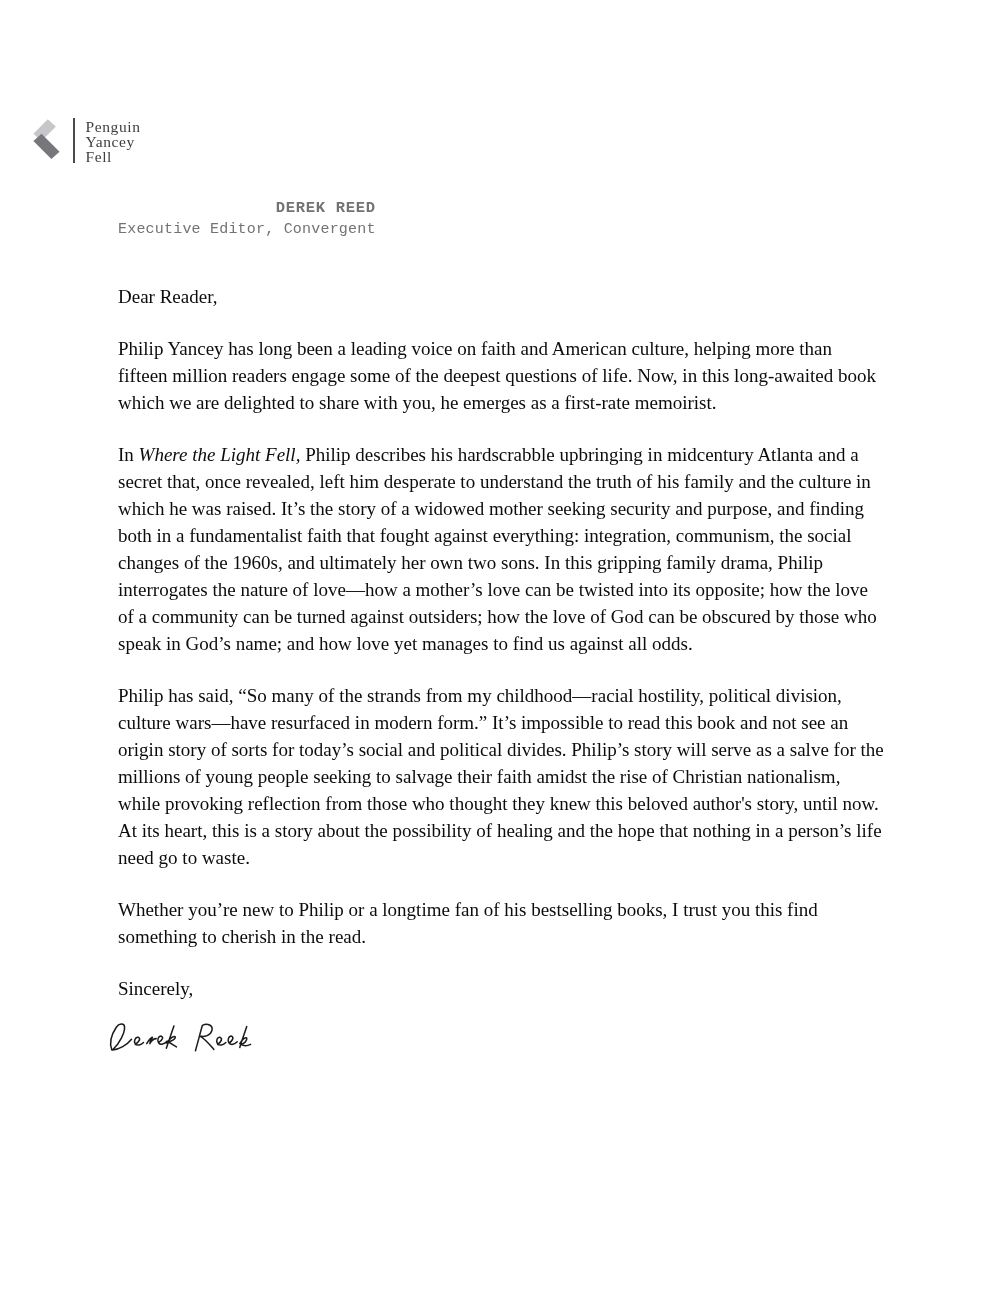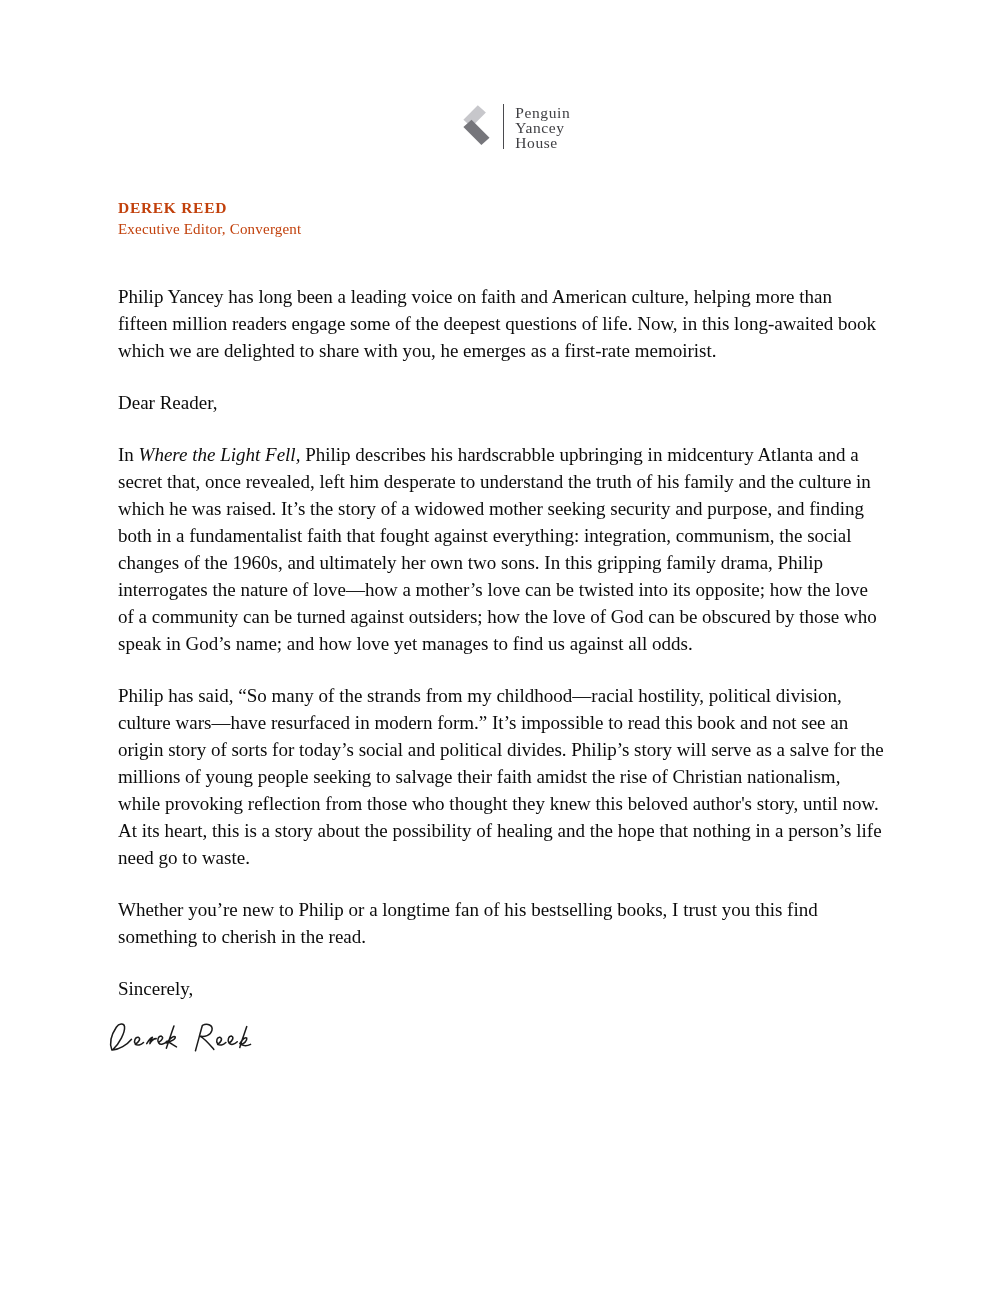--- a/index.html
+++ b/index.html
@@ -12,25 +12,24 @@
     width: 1000px;
     height: 1294px;
     background: #ffffff;
     overflow: hidden;
     font-family: "Liberation Serif", serif;
   }
 
   
   .logo {
     position: absolute;
-    top: 103px;
+    top: 117px;
     left: 0;
     width: 100%;
     display: flex;
-    justify-content: center;
     align-items: flex-start;
     padding-left: 28px;
     box-sizing: border-box;
   }
   .logo-mark {
     width: 36px;
     height: 46px;
     flex: 0 0 auto;
     margin-top: 0;
   }
@@ -46,22 +45,23 @@
     line-height: 15.2px;
     letter-spacing: 0.6px;
     padding-top: 2px;
   }
 
   
   .sender {
     position: absolute;
     left: 118px;
     top: 199px;
-    font-family: Liberation Serif, serif;
-    color: #c2410c;
+    font-family: Liberation Mono, monospace;
+    color: #737373;
+    text-align: right;
   }
   .sender-name {
     font-weight: bold;
     font-size: 15.5px;
     letter-spacing: 0.7px;
   }
   .sender-title {
     font-size: 15px;
     letter-spacing: 0.2px;
     margin-top: 4px;
@@ -96,32 +96,32 @@
 
   <header class="logo">
     <svg class="logo-mark" viewBox="0 0 40 48" xmlns="http://www.w3.org/2000/svg">
       <polygon points="6,17 22,1 31,9 15,25" fill="#c7c7cb"></polygon>
       <polygon points="6,25 15,17 35,37 26,45" fill="#76767b"></polygon>
     </svg>
     <div class="logo-divider" style="background: rgb(74, 74, 78);"></div>
     <div class="logo-text" style="color: rgb(62, 62, 66);">
       <div>Penguin</div>
       <div>Yancey</div>
-      <div>House</div>
+      <div>Fell</div>
     </div>
   </header>
 
   <section class="sender">
     <div class="sender-name">DEREK REED</div>
     <div class="sender-title">Executive Editor, Convergent</div>
   </section>
 
   <section class="letter">
+    <p class="para">Dear Reader,</p>
     <p class="para"><span>Philip Yancey has long been a leading voice on faith and American culture, helping more than fifteen million readers engage some of the deepest questions of life. Now, in this long-awaited book which we are delighted to share with you, he emerges as a first-rate memoirist.</span></p>
-    <p class="para">Dear Reader,</p>
     <p class="para"><span>In </span><span class="italic">Where the Light Fell,</span><span> Philip describes his hardscrabble upbringing in midcentury Atlanta and a secret that, once revealed, left him desperate to understand the truth of his family and the culture in which he was raised. It’s the story of a widowed mother seeking security and purpose, and finding both in a fundamentalist faith that fought against everything: integration, communism, the social changes of the 1960s, and ultimately her own two sons. In this gripping family drama, Philip interrogates the nature of love—how a mother’s love can be twisted into its opposite; how the love of a community can be turned against outsiders; how the love of God can be obscured by those who speak in God’s name; and how love yet manages to find us against all odds.</span></p>
     <p class="para"><span>Philip has said, “So many of the strands from my childhood—racial hostility, political division, culture wars—have resurfaced in modern form.” It’s impossible to read this book and not see an origin story of sorts for today’s social and political divides. Philip’s story will serve as a salve for the millions of young people seeking to salvage their faith amidst the rise of Christian nationalism, while provoking reflection from those who thought they knew this beloved author's story, until now. At its heart, this is a story about the possibility of healing and the hope that nothing in a person’s life need go to waste.</span></p>
     <p class="para"><span>Whether you’re new to Philip or a longtime fan of his bestselling books, I trust you this find something to cherish in the read.</span></p>
     <p class="para closing">Sincerely,</p>
 
     <svg class="signature" viewBox="0 0 240 62" xmlns="http://www.w3.org/2000/svg">
       <path fill="none" stroke-width="2.4" stroke-linecap="round" stroke-linejoin="round" d="M14,50 C10,40 13,26 21,14 C25,8 33,7 34,13 C35,22 26,40 15,50 C25,49 38,42 45,33
                M51,41 C57,37 60,32 56,30 C51,29 48,36 51,40 C54,44 60,42 64,38
                M69,40 C72,35 76,30 78,30 C76,33 74,37 74,40 C76,36 80,32 84,32
                M88,38 C94,34 96,30 92,28 C87,28 85,35 88,39 C91,43 97,40 101,36

